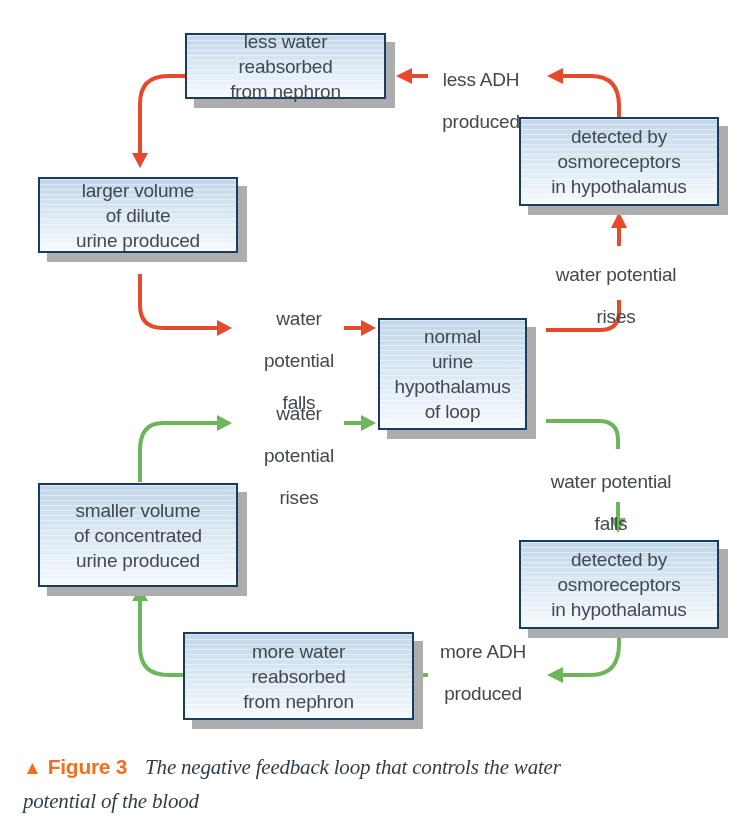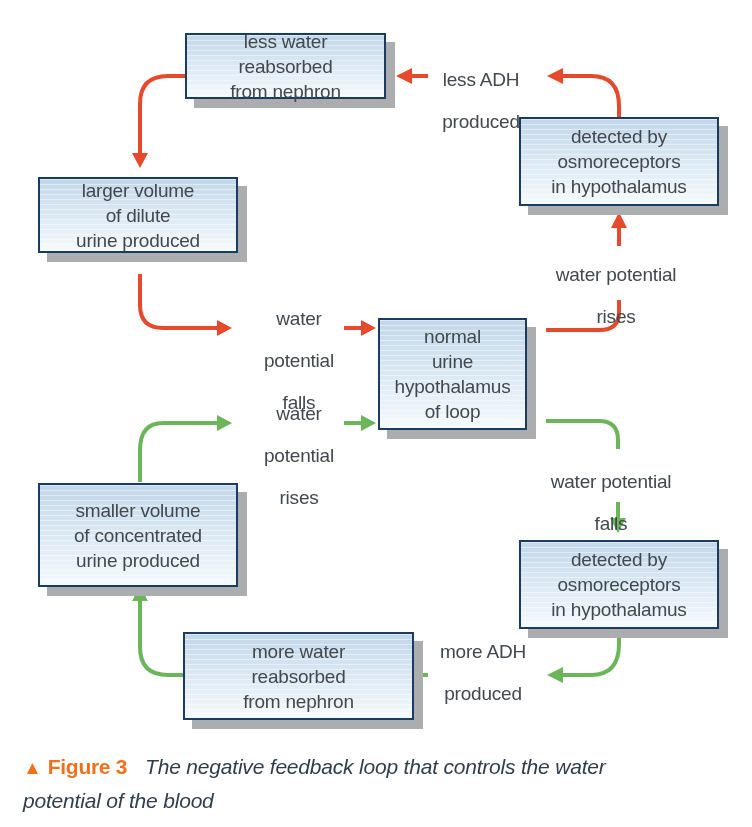--- a/index.html
+++ b/index.html
@@ -44,21 +44,21 @@
   }
   #caption .tri{
     color:var(--caption-accent,#f2701d);
     font-style:normal;font-size:19px;margin-right:6px;
   }
   #caption .fig{
     color:var(--caption-accent,#f2701d);
     font-weight:bold;font-style:normal;margin-right:18px;
     letter-spacing:-0.3px;
   }
-  #caption i{font-style:italic;letter-spacing:-0.2px;}
+  #caption i{font-style:italic;letter-spacing:-0.2px;font-family:Liberation Serif, serif;}
 </style>
 </head>
 <body>
 
 <div id="stage">
 
   <svg id="arrows" width="752" height="740" viewBox="0 0 752 740">
 
     <path class="arrow-red" d="M 546 330 H 600 Q 619 330 619 312 V 300"></path>
     <path class="arrow-red" d="M 619 246 V 228"></path>

